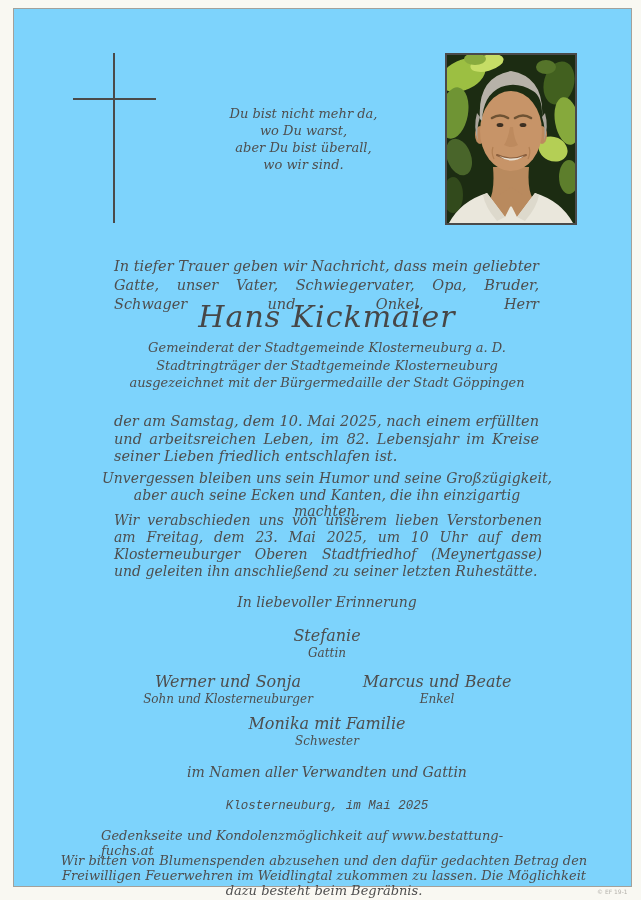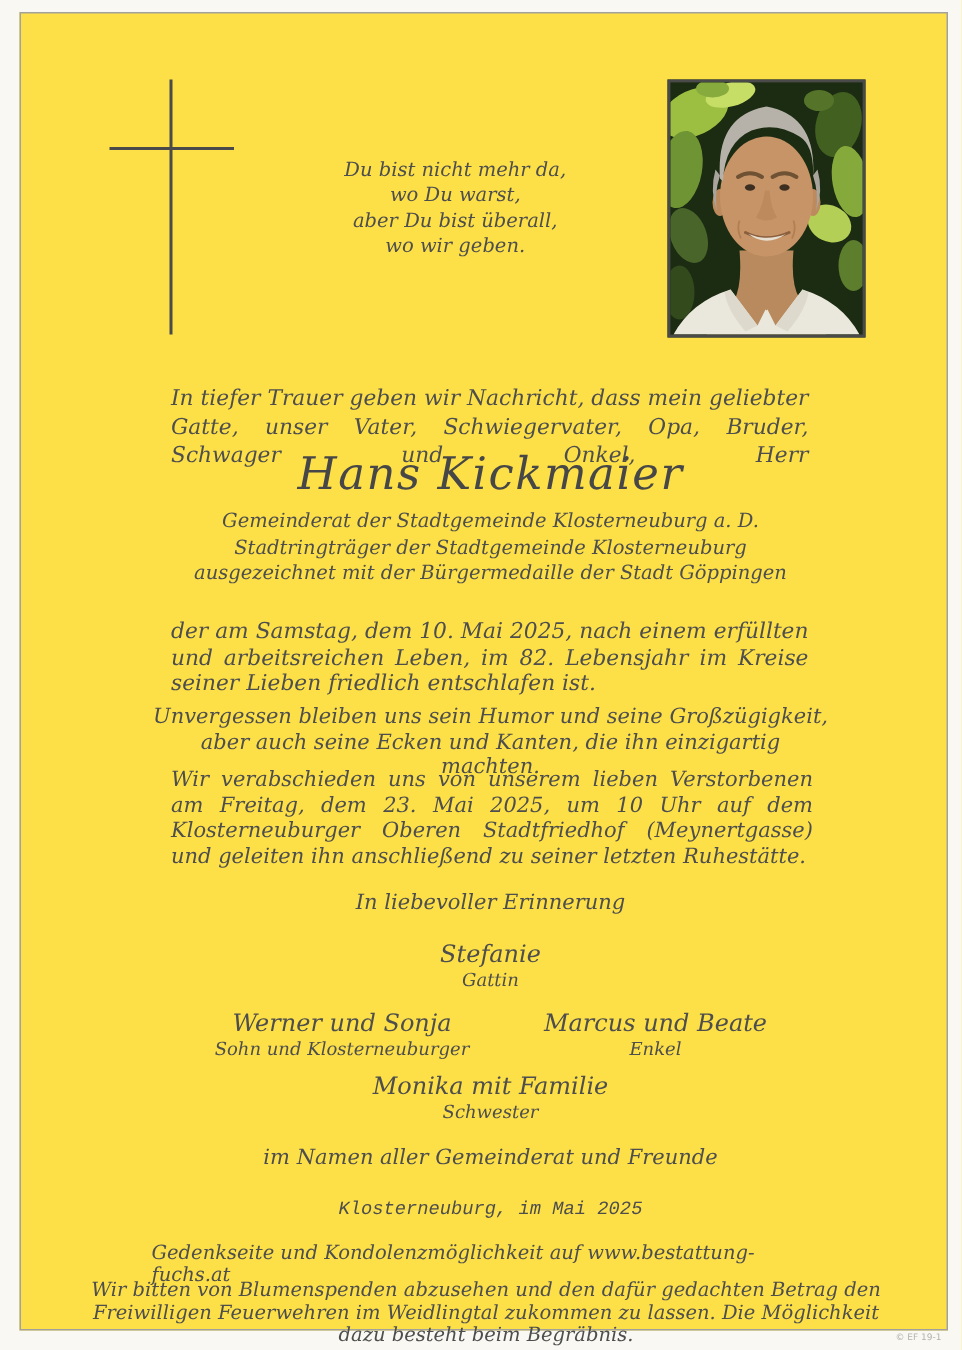--- a/index.html
+++ b/index.html
@@ -4,21 +4,21 @@
 <style>
   html,body { margin:0; padding:0; }
   .page {
     position:relative; width:641px; height:900px;
     background:#f9f8f2; overflow:hidden;
     font-family:"DejaVu Serif", serif; font-style:italic;
     color:#4e4e4e;
   }
   .card {
     position:absolute; left:13px; top:8px; width:619px; height:879px;
-    border:1px solid #a3a19b; background:#fde047; box-sizing:border-box;
+    border:1px solid #a3a19b; background:#7dd3fc; box-sizing:border-box;
   }
   .abs { position:absolute; }
   .cross-v { left:99px; top:44px; width:2px; height:170px; background:#4a4a4a; }
   .cross-h { left:59px; top:89px; width:83px; height:2px; background:#4a4a4a; }
   .quote { left:157px; top:96px; width:265px; text-align:center;
            font-size:13px; line-height:17px; }
   .photo-frame { left:431px; top:44px; width:132px; height:172px;
            border:2px solid #4a4a4a; box-sizing:border-box; background:#1c2c12; }
   .photo-frame svg { display:block; width:100%; height:100%; }
   .intro { left:100px; top:230px; width:425px; font-size:14.5px; line-height:19px;
@@ -56,21 +56,21 @@
 <div class="page">
   <div class="card">
 
     <div class="abs cross-v"></div>
     <div class="abs cross-h"></div>
 
     <div class="abs quote">
       <div>Du bist nicht mehr da,</div>
       <div>wo Du warst,</div>
       <div>aber Du bist überall,</div>
-      <div>wo wir geben.</div>
+      <div>wo wir sind.</div>
     </div>
 
     <div class="abs photo-frame">
       <svg viewBox="0 0 128 168" preserveAspectRatio="none">
         <rect width="128" height="168" fill="#1c2c12"></rect>
         <g>
           <ellipse cx="16" cy="20" rx="24" ry="15" fill="#9cbf42" transform="rotate(-25 16 20)"></ellipse>
           <ellipse cx="40" cy="8" rx="17" ry="8" fill="#c6dd66" transform="rotate(-15 40 8)"></ellipse>
           <ellipse cx="7" cy="58" rx="14" ry="26" fill="#6f9434" transform="rotate(10 7 58)"></ellipse>
           <ellipse cx="12" cy="102" rx="12" ry="19" fill="#49652a" transform="rotate(-20 12 102)"></ellipse>
@@ -139,21 +139,21 @@
     <div class="abs mourner mourner-col-right">
       <div class="mourner-name">Marcus und Beate</div>
       <div class="mourner-role">Enkel</div>
     </div>
 
     <div class="abs mourner mourner-center mourner-sister">
       <div class="mourner-name">Monika mit Familie</div>
       <div class="mourner-role">Schwester</div>
     </div>
 
-    <div class="abs closing">im Namen aller Gemeinderat und Freunde</div>
+    <div class="abs closing">im Namen aller Verwandten und Gattin</div>
 
     <div class="abs dateline">Klosterneuburg, im Mai 2025</div>
 
     <div class="abs condolence">Gedenkseite und Kondolenzmöglichkeit auf www.bestattung-fuchs.at</div>
 
     <div class="abs donation">Wir bitten von Blumenspenden abzusehen und den dafür gedachten Betrag den Freiwilligen Feuerwehren im Weidlingtal zukommen zu lassen. Die Möglichkeit dazu besteht beim Begräbnis.</div>
 
   </div>
 
   <div class="abs print-code">© EF 19-1</div>

